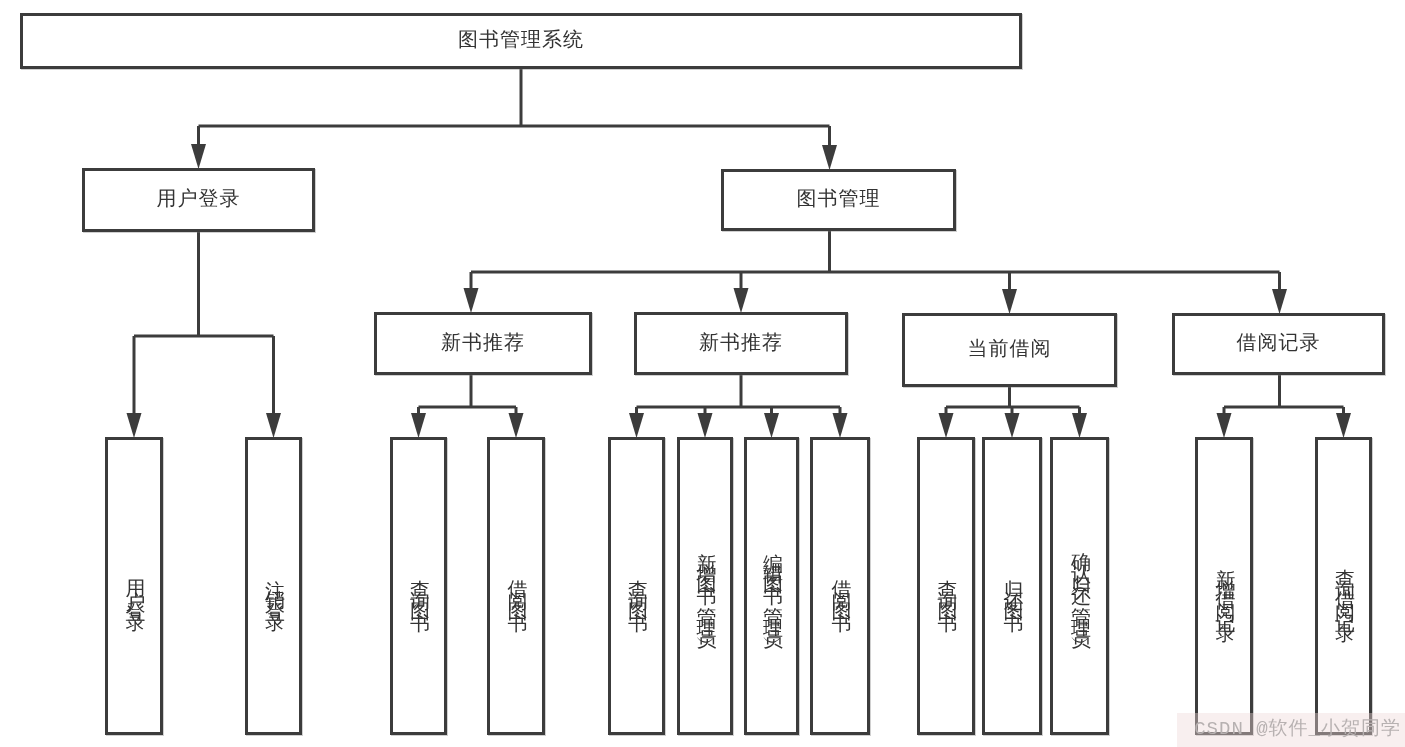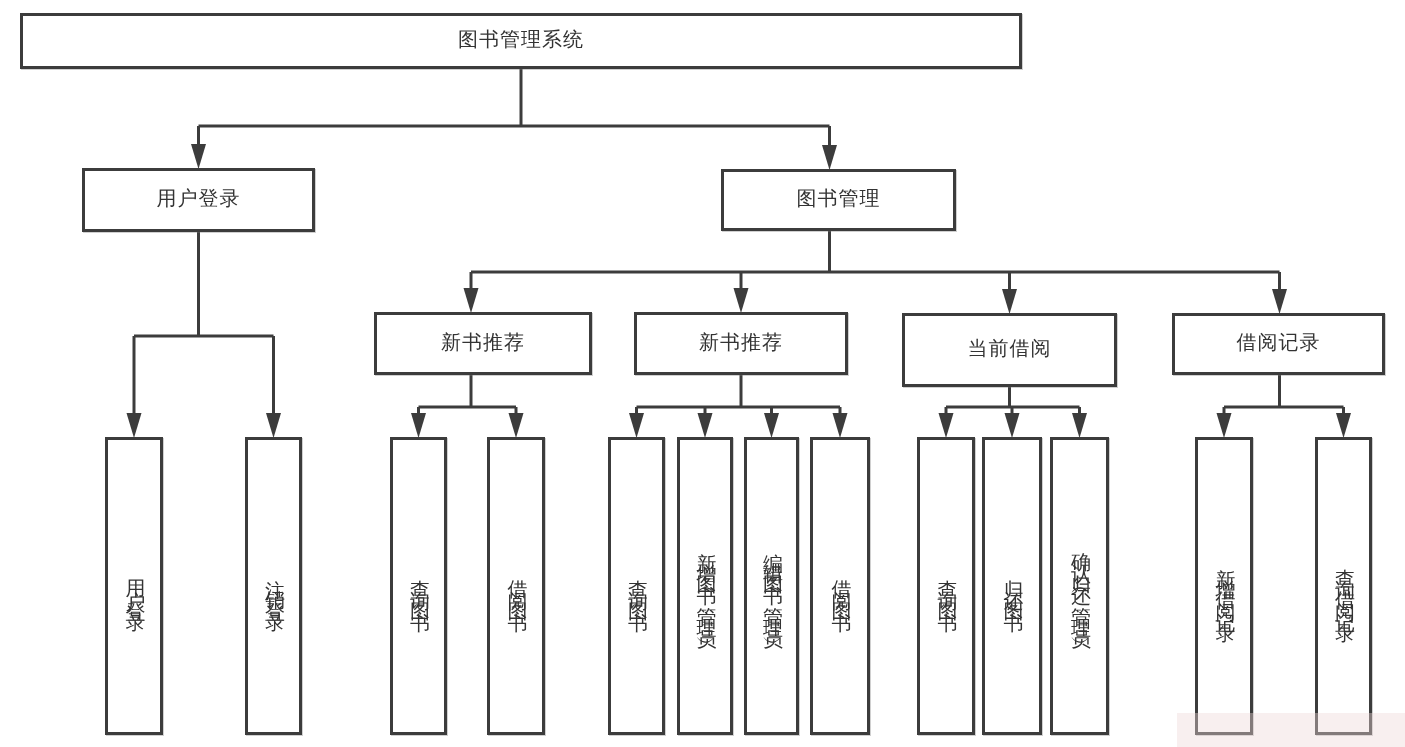--- a/index.html
+++ b/index.html
@@ -162,13 +162,14 @@
         <span class="label">确认归还（管理员）</span>
       </div>
       <div class="box vbox" style="left: 1195px; top: 437px; width: 58px; height: 298px;">
         <span class="label">新增借阅记录</span>
       </div>
       <div class="box vbox" style="left: 1315px; top: 437px; width: 57px; height: 298px;">
         <span class="label">查询借阅记录</span>
       </div>
     </div>
   <div class="wm-tint"></div>
+  <div class="watermark">CSDN @软件_小贺同学</div>
 </div>
 
 </body></html>

